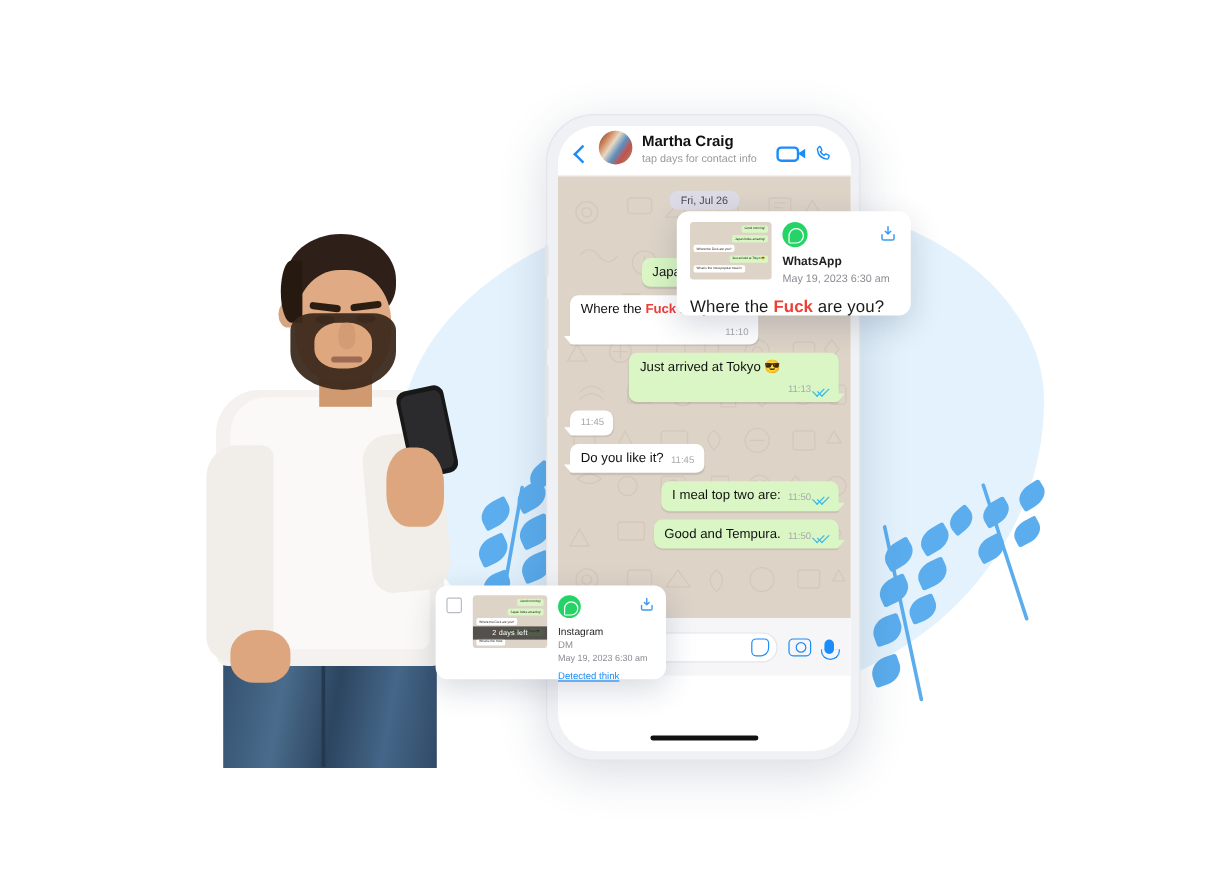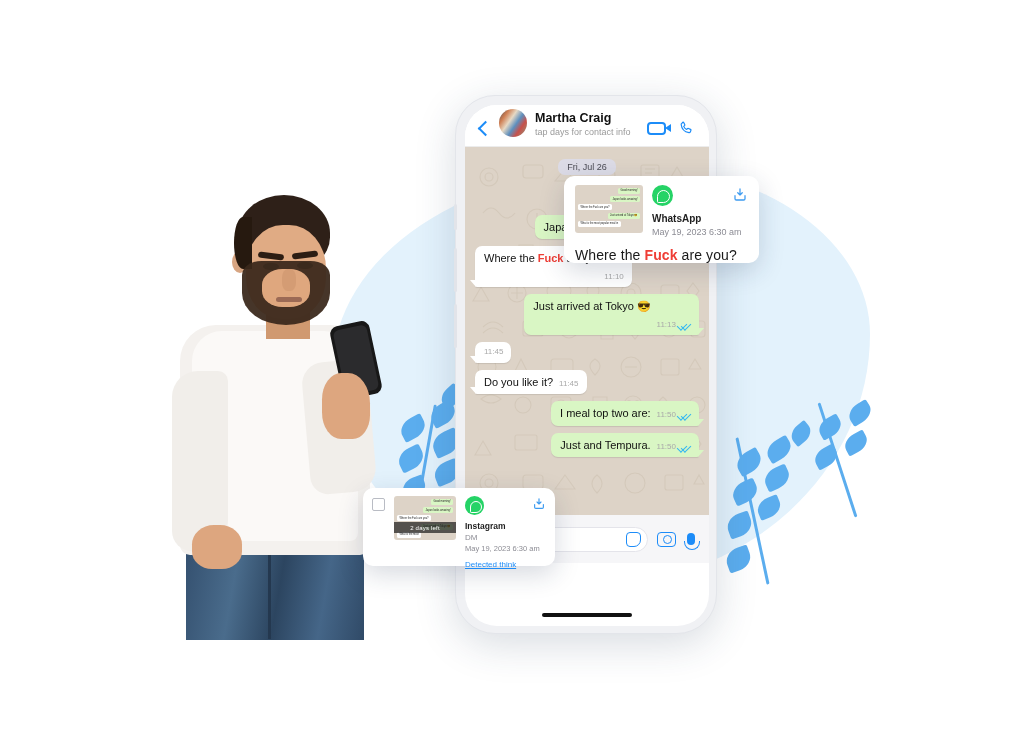--- a/index.html
+++ b/index.html
@@ -197,21 +197,21 @@
     position:absolute; left:0; right:0; bottom:7px; background:rgba(30,30,30,.72);
     color:#fff; font-size:6px; text-align:center; padding:2.5px 0; letter-spacing:.2px;
   }
   .card-meta { flex:1; min-width:0; }
   .wa-logo { width:21px; height:21px; border-radius:50%; background:#25d366; position:relative; }
   .wa-logo::before{content:""; position:absolute; left:5px; top:5px; width:11px; height:11px;
     border:1.7px solid #fff; border-radius:50% 50% 50% 10%;}
   .wa-logo.sm{width:19px;height:19px}
   .wa-logo.sm::before{left:4.5px;top:4.5px;width:10px;height:10px}
   .app-name { font-size:10px; font-weight:700; color:#1f1f1f; margin-top:7px; }
-  .app-name.sm { font-size:8.5px; margin-top:6px; font-weight:700; }
+  .app-name.sm { font-size:8.5px; margin-top:6px; font-weight:400; }
   .app-sub { font-size:8px; color:#8c8c94; margin-top:2px; }
   .app-date { font-size:9px; color:#8c8c94; margin-top:3px; }
   .app-date.sm { font-size:7.5px; margin-top:2px; }
   .dl-icon { position:absolute; right:11px; top:11px; width:16px; height:16px; cursor:pointer; }
   .dl-icon.sm { right:9px; top:9px; width:14px; height:14px; }
   .card-msg { font-size:14px; color:#1a1a1a; margin-top:10px; letter-spacing:.1px; }
   .detected { font-size:8px; color:#1c8cf8; text-decoration:underline; margin-top:4px; display:inline-block; cursor:pointer;}
   .checkbox { width:13px; height:13px; border:1.4px solid #b9bcc4; border-radius:2px; background:#fff; flex:none; margin-top:2px; cursor:pointer;}
 </style>
 </head>
@@ -464,21 +464,21 @@
               <span class="btext">I meal top two are:</span>
               <span class="meta">
                 <span class="time">11:50</span>
                 <span class="ticks"></span>
               </span>
             </div>
           </div>
 
           <div class="row out">
             <div class="bubble out">
-              <span class="btext">Just and Tempura.</span>
+              <span class="btext">Good and Tempura.</span>
               <span class="meta">
                 <span class="time">11:50</span>
                 <span class="ticks"></span>
               </span>
             </div>
           </div>
         </div>
       </div>
 
       <div class="input-bar">

